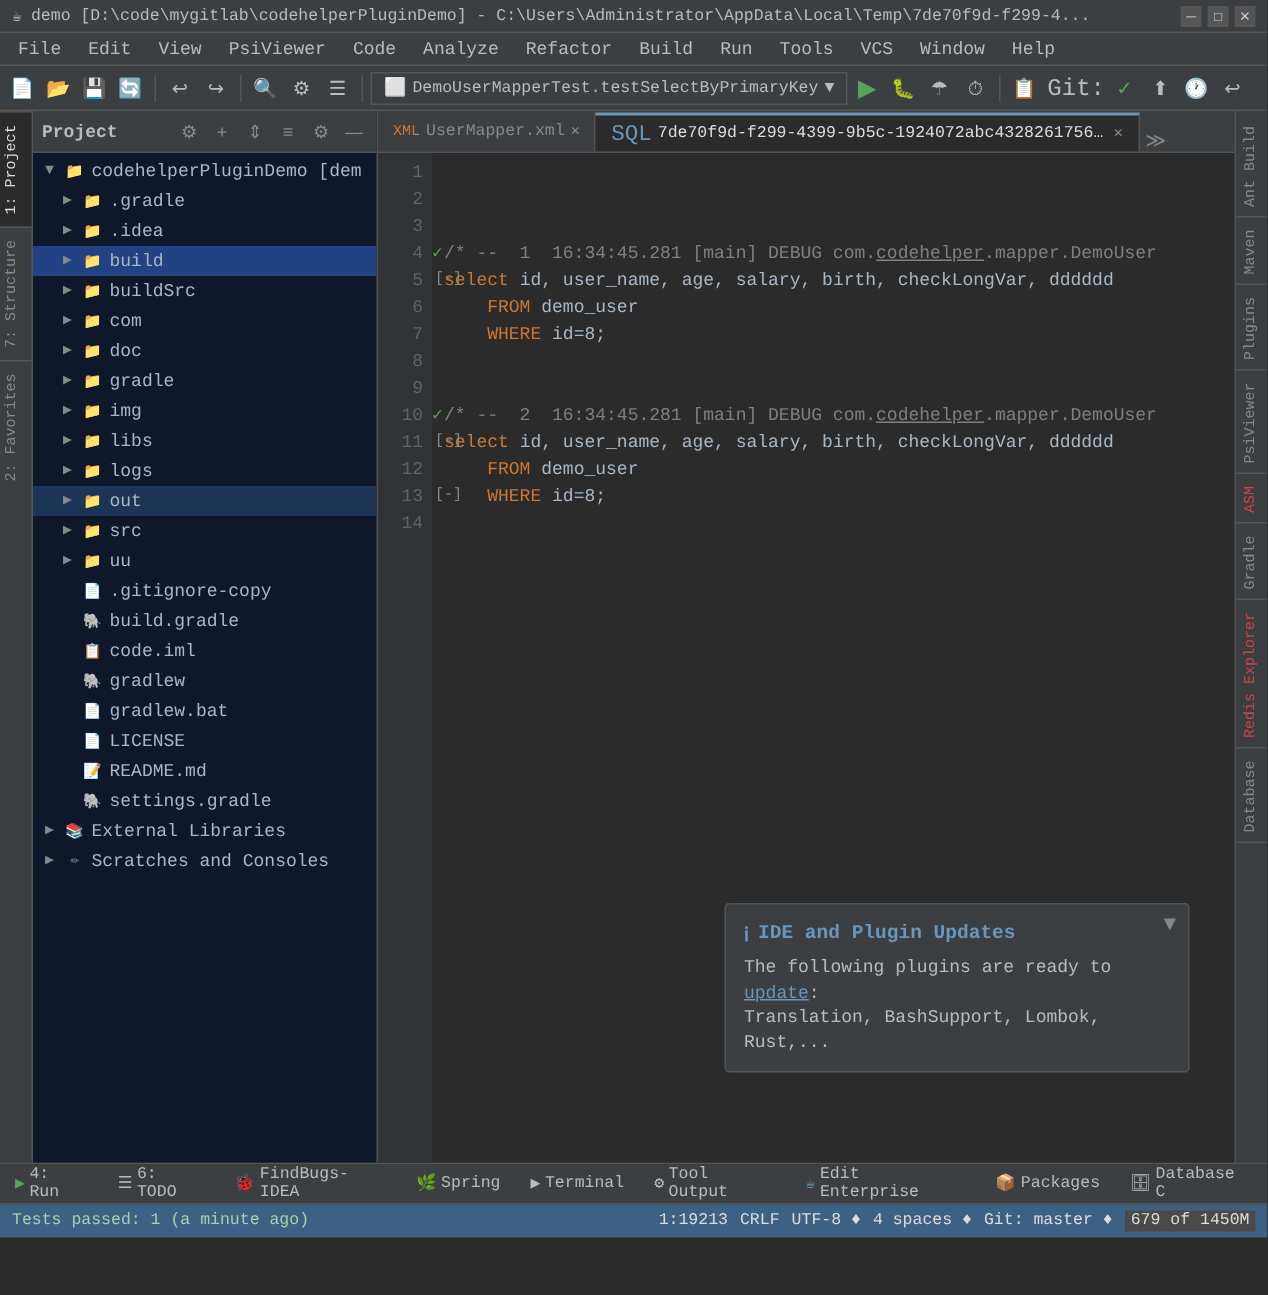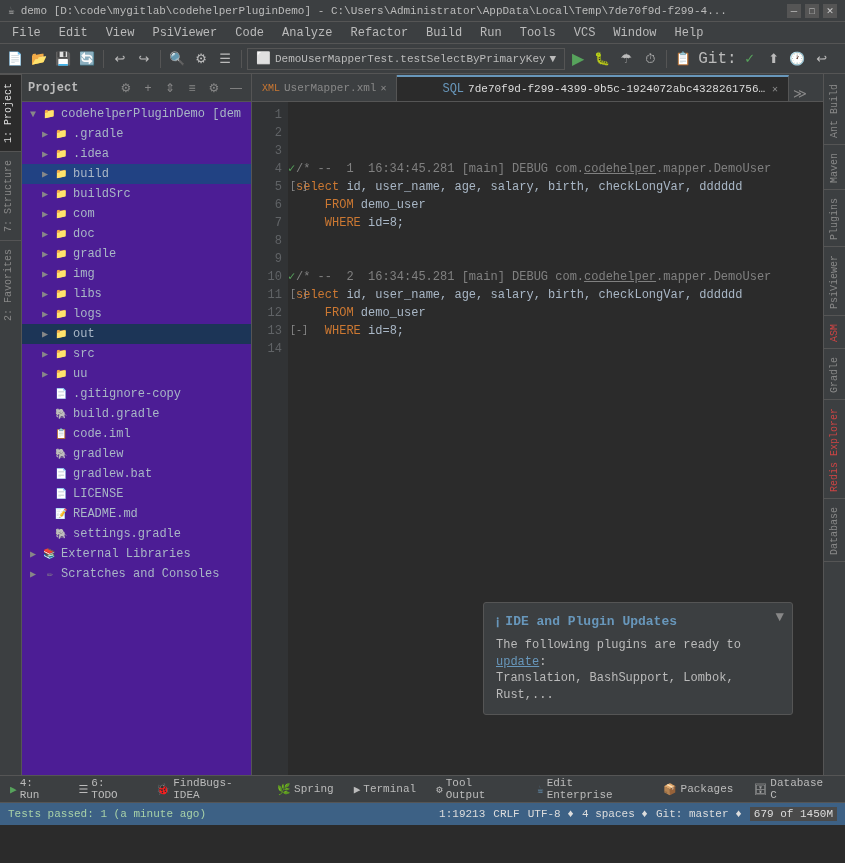--- a/index.html
+++ b/index.html
@@ -125,21 +125,21 @@
 
     
     #main-layout {
       display: flex;
       height: calc(863px - 22px - 22px - 30px - 28px - 28px);
     }
 
     
     #project-panel {
       width: 230px;
-      background: #4c1d95;
+      background: #0f172a;
       border-right: 1px solid #555;
       display: flex;
       flex-direction: column;
       overflow: hidden;
     }
     #project-toolbar {
       background: #3c3f41;
       height: 28px;
       display: flex;
       align-items: center;
@@ -237,21 +237,21 @@
       background: #2b2b2b;
       color: #ddd;
       border-top: 2px solid #6897bb;
     }
     .tab-close {
       font-size: 10px;
       color: #888;
       cursor: pointer;
     }
     .tab-xml-icon { color: #cc7832; font-size: 10px; }
-    .tab-sql-icon { color: #6897bb; font-size: 12px; margin-left: 35px; }
+    .tab-sql-icon { color: #6897bb; font-size: 15px; }
 
     #editor-content {
       flex: 1;
       display: flex;
       overflow: hidden;
       position: relative;
     }
     #line-numbers {
       width: 36px;
       background: #313335;

